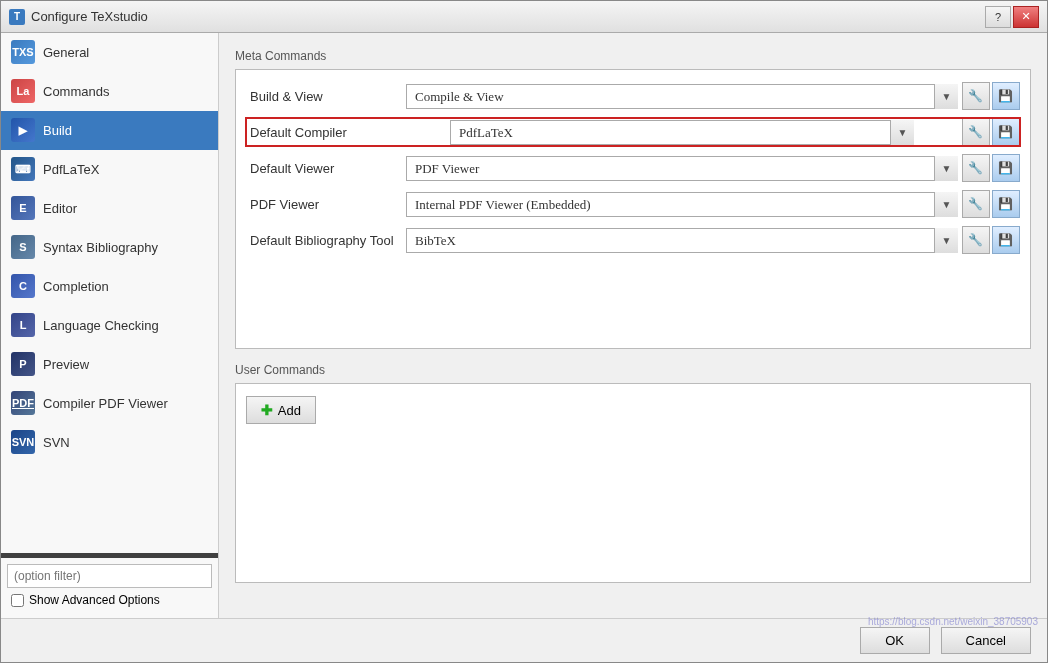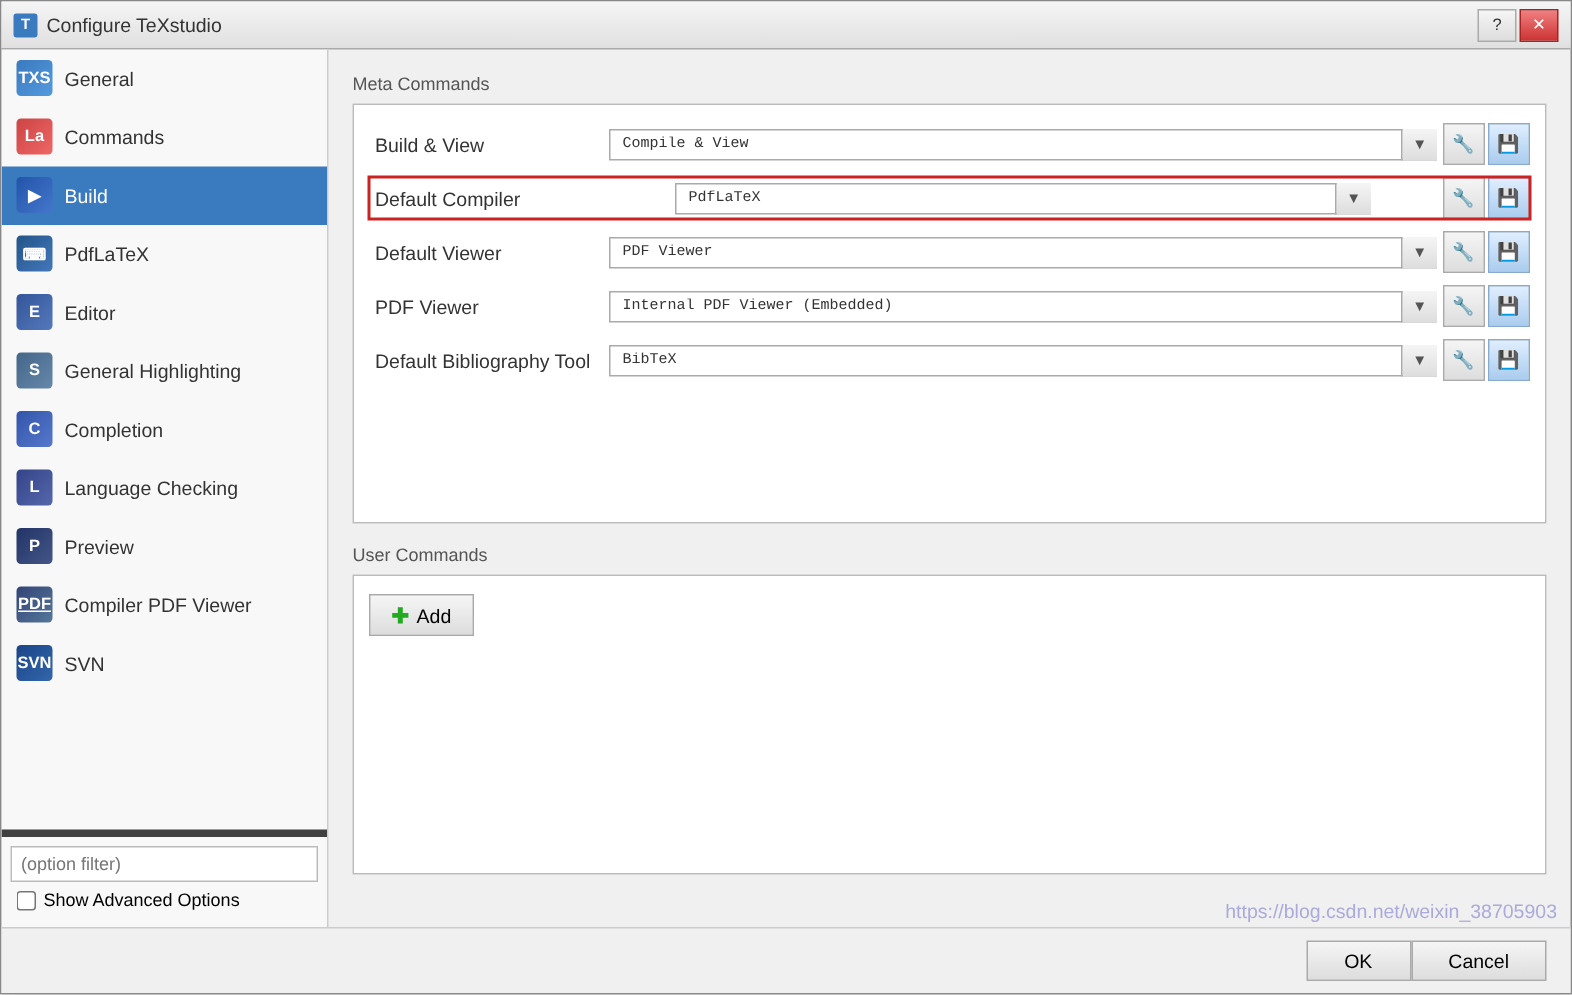--- a/index.html
+++ b/index.html
@@ -187,22 +187,22 @@
     }
     .form-select-wrapper {
       flex: 1;
       position: relative;
     }
     .form-select {
       width: 100%;
       padding: 4px 28px 4px 8px;
       border: 1px solid #aaa;
       background: white;
-      font-size: 10px;
-      font-family: Liberation Mono, monospace;
+      font-size: 13px;
+      font-family: Liberation Serif, serif;
       appearance: none;
       cursor: pointer;
       color: #333;
     }
     .select-arrow {
       position: absolute;
       right: 0;
       top: 0;
       bottom: 0;
       width: 24px;
@@ -254,39 +254,39 @@
       color: #22aa22;
       font-size: 14px;
       font-weight: bold;
     }
     .dialog-footer {
       display: flex;
       justify-content: flex-end;
       align-items: flex-end;
       padding: 8px 16px;
       border-top: 1px solid #ccc;
-      gap: 0;
+      gap: 11px;
       flex-shrink: 0;
       background: #f0f0f0;
     }
     .footer-btn {
       padding: 5px 24px;
       border: 1px solid #aaa;
       background: linear-gradient(to bottom, #f5f5f5, #ddd);
       cursor: pointer;
       font-size: 13px;
       font-family: inherit;
       min-width: 70px;
     }
     .watermark {
       position: absolute;
-      bottom: 48px;
+      bottom: 36px;
       right: 10px;
       color: rgba(100, 100, 200, 0.5);
-      font-size: 13px;
+      font-size: 10px;
       pointer-events: none;
     }
     .window-wrapper {
       position: relative;
       width: 1048px;
       height: 663px;
     }
   </style>
 </head>
 <body>
@@ -327,21 +327,21 @@
             <div class="sidebar-item">
               <div class="sidebar-icon icon-shortcuts">⌨</div>
               <span>PdfLaTeX</span>
             </div>
             <div class="sidebar-item">
               <div class="sidebar-icon icon-editor">E</div>
               <span>Editor</span>
             </div>
             <div class="sidebar-item">
               <div class="sidebar-icon icon-syntax">S</div>
-              <span>General Highlighting</span>
+              <span>Syntax Bibliography</span>
             </div>
             <div class="sidebar-item">
               <div class="sidebar-icon icon-completion">C</div>
               <span>Completion</span>
             </div>
             <div class="sidebar-item">
               <div class="sidebar-icon icon-language">L</div>
               <span>Language Checking</span>
             </div>
             <div class="sidebar-item">

